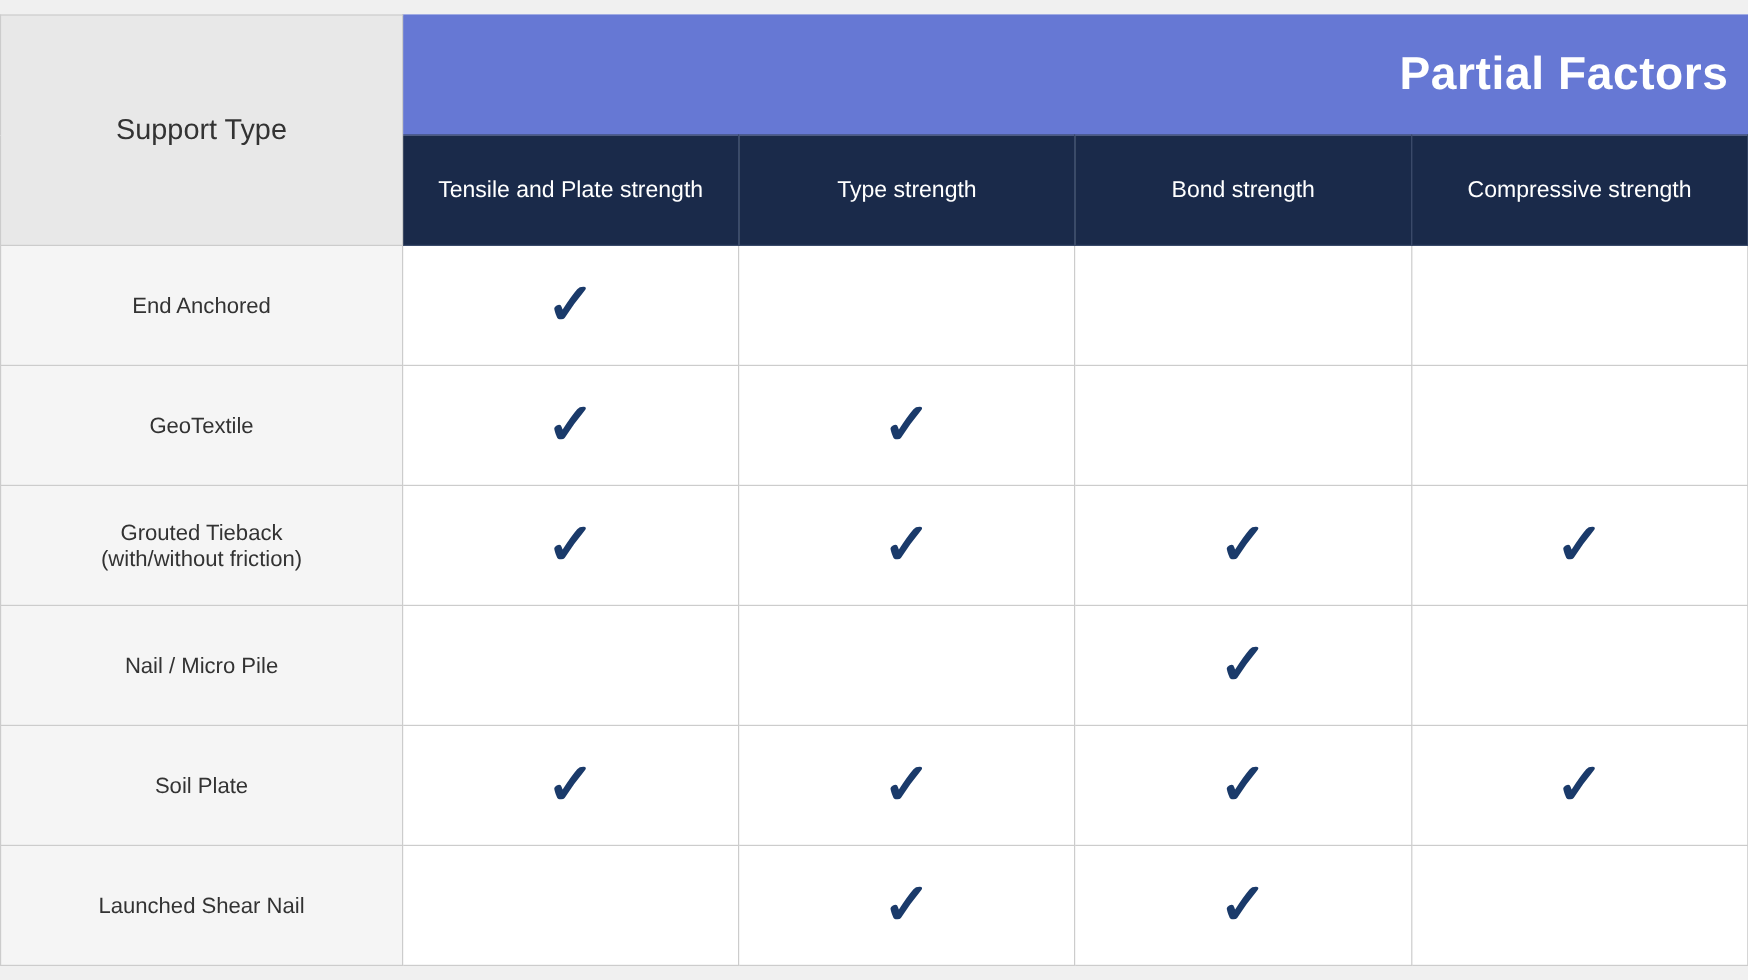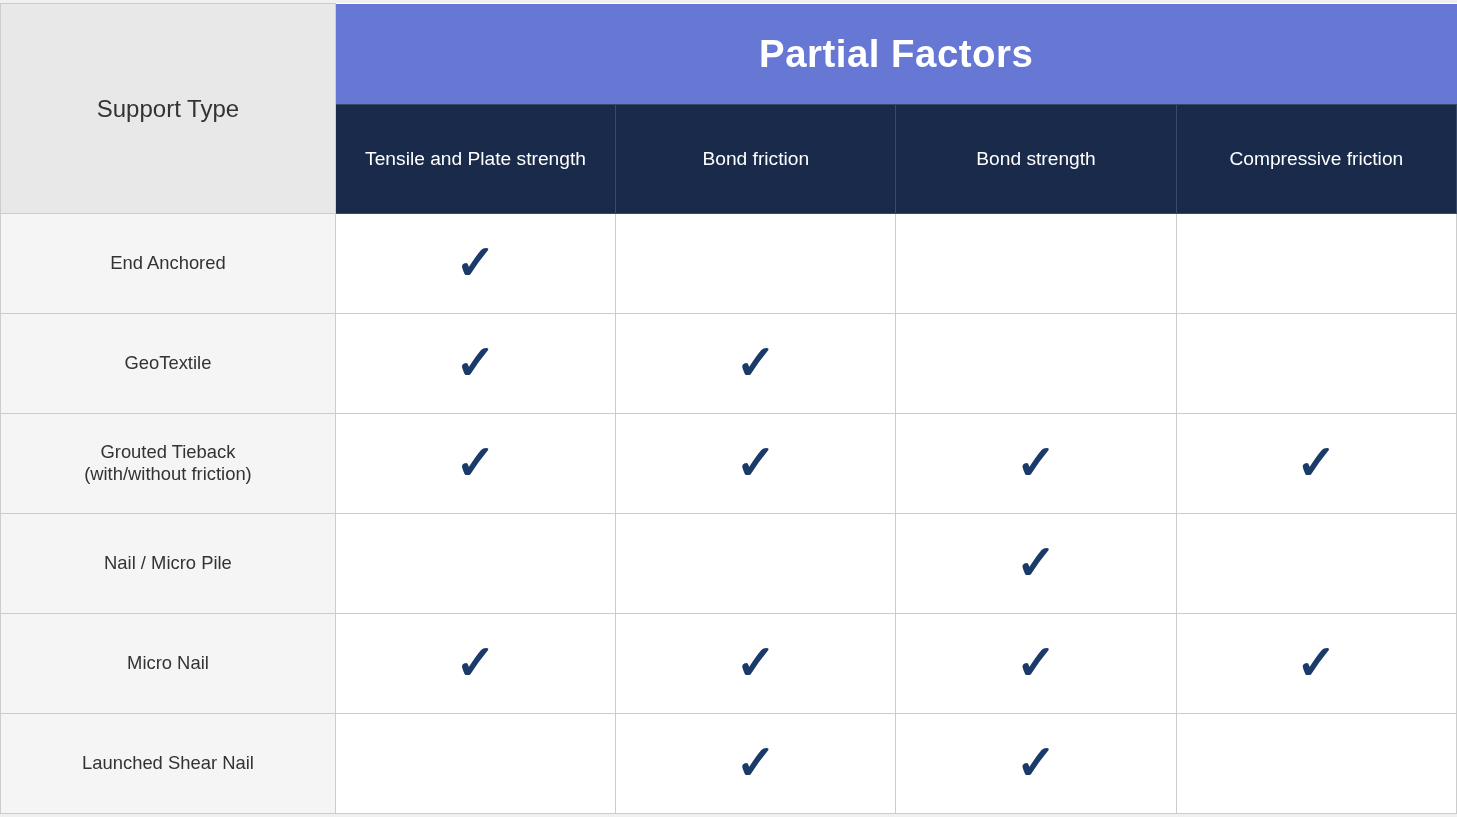--- a/index.html
+++ b/index.html
@@ -32,21 +32,21 @@
     col.col-support { width: 23%; }
     col.col-tensile  { width: 19.25%; }
     col.col-bond     { width: 19.25%; }
     col.col-shear    { width: 19.25%; }
     col.col-compressive { width: 19.25%; }
 
     
     .partial-factors-cell {
       background: #6678d4;
       color: white;
-      text-align: center;
+      text-align: right;
       font-size: 2.4rem;
       font-weight: 600;
       padding: 28px 16px;
       letter-spacing: 0.5px;
     }
 
     
     .support-type-cell {
       background: #e8e8e8;
       color: #333;
@@ -104,21 +104,21 @@
     .checkmark::before {
       content: '✓';
     }
 
     
     tr.data-row td {
       height: 100px;
     }
 
     tr.header-row td {
-      height: 109px;
+      height: 92px;
     }
   </style>
 </head>
 <body>
 
 <div class="table-wrapper">
   <table>
     <colgroup>
       <col class="col-support">
       <col class="col-tensile">
@@ -135,27 +135,27 @@
         <td class="partial-factors-cell" colspan="4">
           <span>Partial Factors</span>
         </td>
       </tr>
 
       <tr class="header-row">
         <td class="sub-header-cell">
           <span>Tensile and Plate strength</span>
         </td>
         <td class="sub-header-cell">
-          <span>Bond friction</span>
+          <span>Type strength</span>
         </td>
         <td class="sub-header-cell">
           <span>Bond strength</span>
         </td>
         <td class="sub-header-cell">
-          <span>Compressive friction</span>
+          <span>Compressive strength</span>
         </td>
       </tr>
     </thead>
     <tbody id="table-body">
     <tr class="data-row">
           <td class="row-label-cell"><span>End Anchored</span></td>
           <td class="data-cell"><span class="checkmark"></span></td>
           <td class="data-cell"></td>
           <td class="data-cell"></td>
           <td class="data-cell"></td>
@@ -175,21 +175,21 @@
           <td class="data-cell"><span class="checkmark"></span></td>
         </tr>
         <tr class="data-row">
           <td class="row-label-cell"><span>Nail / Micro Pile</span></td>
           <td class="data-cell"></td>
           <td class="data-cell"></td>
           <td class="data-cell"><span class="checkmark"></span></td>
           <td class="data-cell"></td>
         </tr>
         <tr class="data-row">
-          <td class="row-label-cell"><span>Micro Nail</span></td>
+          <td class="row-label-cell"><span>Soil Plate</span></td>
           <td class="data-cell"><span class="checkmark"></span></td>
           <td class="data-cell"><span class="checkmark"></span></td>
           <td class="data-cell"><span class="checkmark"></span></td>
           <td class="data-cell"><span class="checkmark"></span></td>
         </tr>
         <tr class="data-row">
           <td class="row-label-cell"><span>Launched Shear Nail</span></td>
           <td class="data-cell"></td>
           <td class="data-cell"><span class="checkmark"></span></td>
           <td class="data-cell"><span class="checkmark"></span></td>

